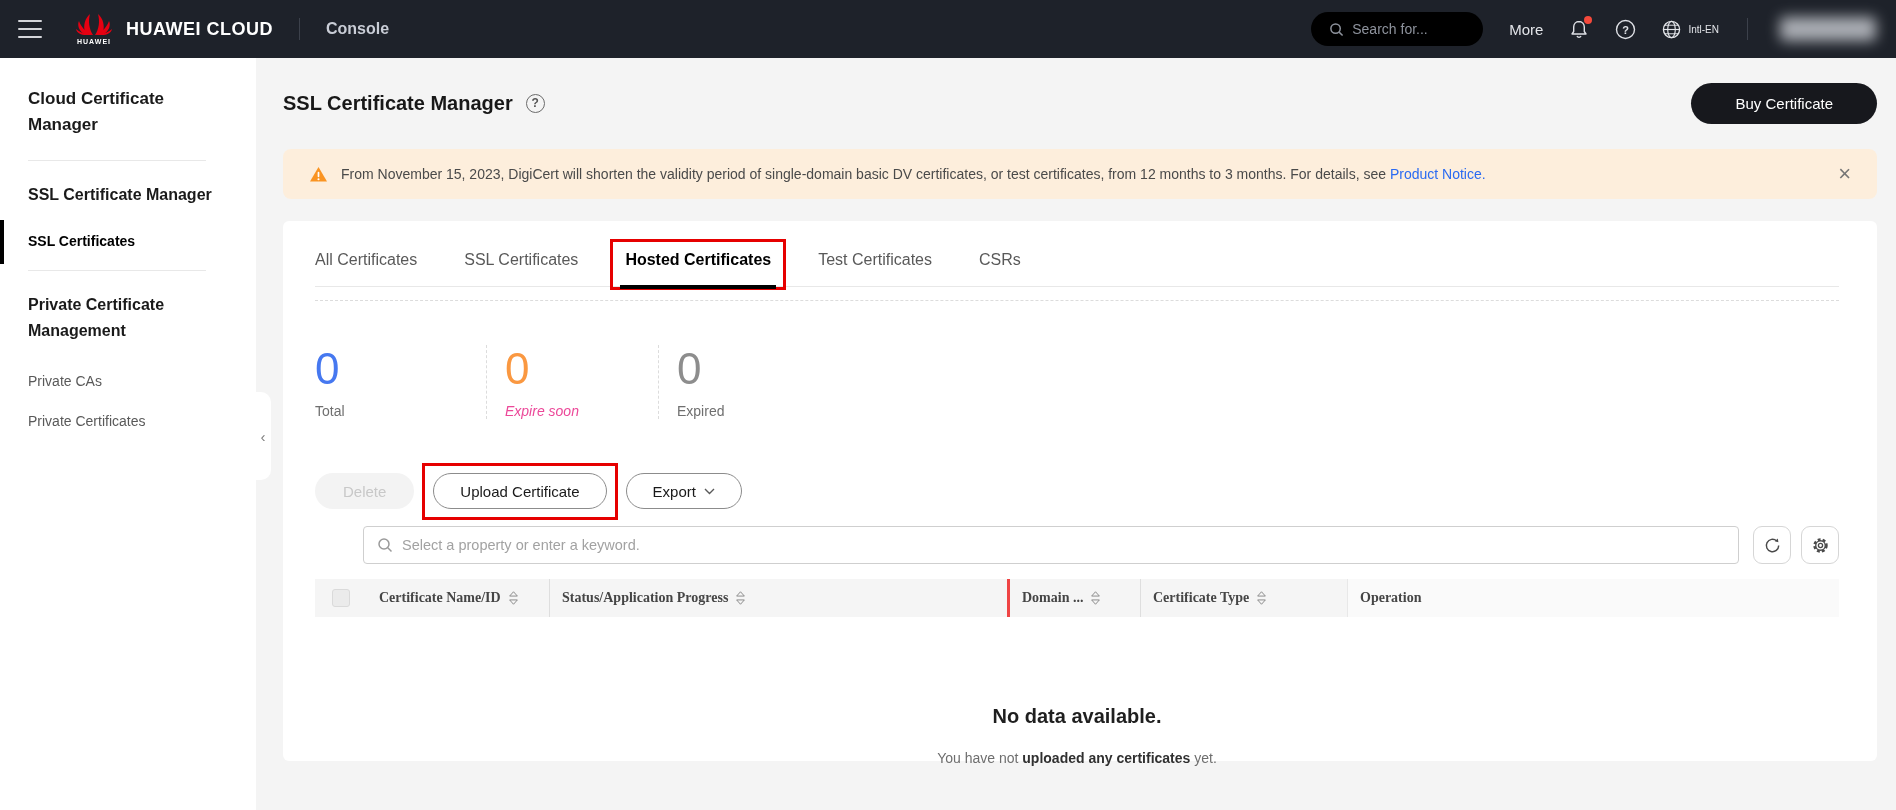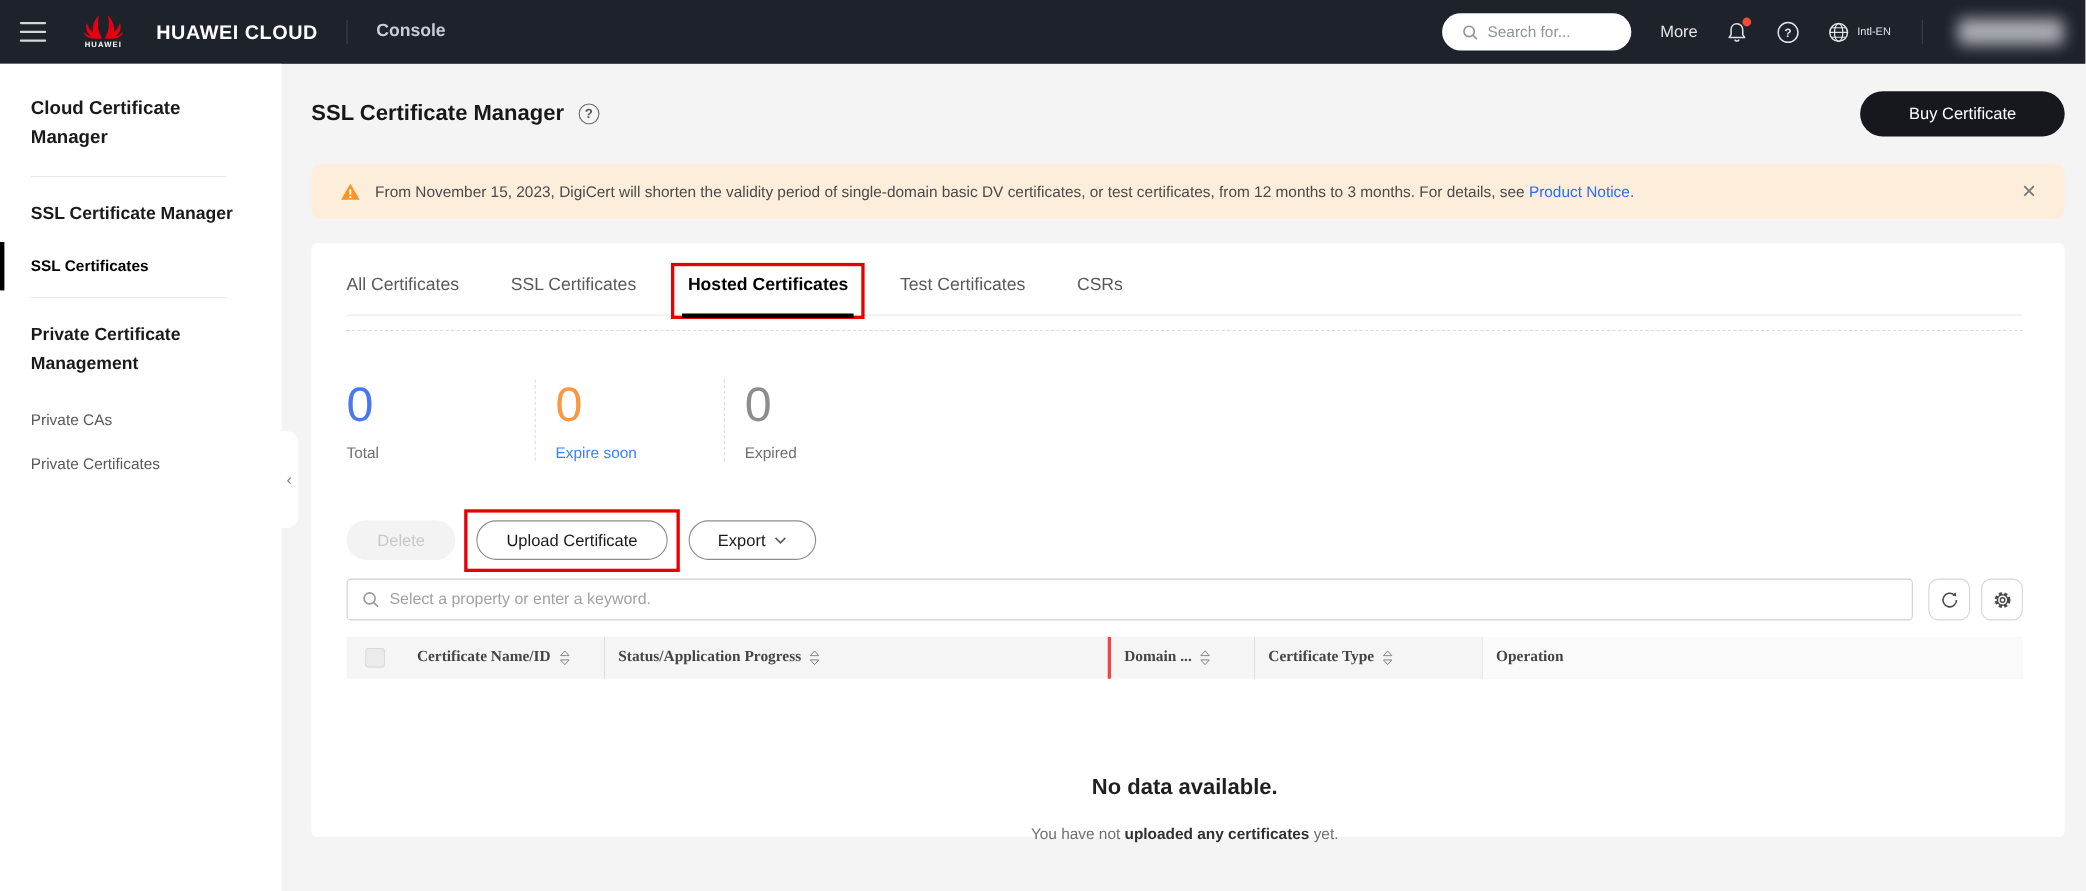--- a/index.html
+++ b/index.html
@@ -5,25 +5,25 @@
   * { margin:0; padding:0; box-sizing:border-box; }
   html,body { width:1896px; height:810px; overflow:hidden; background:#f4f4f4;
     font-family:"Liberation Sans", sans-serif; color:#1a1a1a; }
 
   
   .navbar { height:58px; background:#1e222a; display:flex; align-items:center; padding:0 20px 0 18px; }
   .hamburger { width:24px; height:18px; display:flex; flex-direction:column; justify-content:space-between; cursor:pointer; margin-right:34px; }
   .hamburger span { display:block; height:2px; background:#d4d6da; border-radius:1px; }
   .logo-wrap { display:flex; flex-direction:column; align-items:center; margin-right:14px; }
   .logo-text { color:#fff; font-size:7px; font-weight:700; letter-spacing:1px; margin-top:1px; }
-  .brand { color:#fff; font-size:18px; font-weight:700; letter-spacing:.5px;margin-left:16px; }
+  .brand { color:#fff; font-size:18px; font-weight:700; letter-spacing:.5px; }
   .nav-divider { width:1px; height:22px; background:#3c414b; margin:0 26px; }
   .console { color:#c9cdd6; font-size:16px; font-weight:600; }
   .nav-right { margin-left:auto; display:flex; align-items:center; gap:26px; }
-  .nav-search { display:flex; align-items:center; gap:8px; background:#ffffff; border-radius:17px; height:34px; padding:0 18px; width:172px; color:#8e939d; font-size:14px; cursor:text; }
+  .nav-search { display:flex; align-items:center; gap:8px; background:#000000; border-radius:17px; height:34px; padding:0 18px; width:172px; color:#8e939d; font-size:14px; cursor:text; }
   .nav-item { color:#e3e5e9; font-size:15px; cursor:pointer; }
   .nav-icon { position:relative; display:flex; align-items:center; cursor:pointer; color:#dfe1e6; }
   .nav-badge { position:absolute; top:-3px; right:-3px; width:8px; height:8px; border-radius:50%; background:#f5493b; }
   .lang { display:flex; align-items:center; gap:7px; color:#e3e5e9; font-size:10px; cursor:pointer; }
   .acct-blur { width:96px; height:24px; border-radius:4px; background:#c4c7cd; filter:blur(7px); opacity:.85; margin-left:4px; cursor:pointer; }
 
   
   .shell { display:flex; height:752px; }
   .sidebar { position:relative; width:256px; background:#fff; flex-shrink:0; padding:28px 0 0 28px; }
   .side-title { font-size:17px; font-weight:700; line-height:1.55; width:185px; cursor:default; }
@@ -61,32 +61,32 @@
   .dashed-divider { border:0; border-top:1px dashed #dcdcdc; margin-top:13px; }
 
   
   .stats { display:flex; margin-top:44px; }
   .stat { width:172px; padding-top:2px; }
   .stat + .stat { padding-left:18px; }
   .stat.sep { border-right:1px dashed #dcdcdc; }
   .stat-num { font-size:44px; font-weight:400; line-height:1; }
   .stat-num.blue { color:#4678f0; } .stat-num.orange { color:#fa9841; } .stat-num.gray { color:#8d8d8d; }
   .stat-label { margin-top:12px; font-size:14px; color:#6f6f6f; }
-  .stat-label.orange { color:#3b82f6; }
+  .stat-label.orange { color:#ec4899;font-style:italic; }
 
   
   .toolbar { display:flex; align-items:center; gap:13px; margin-top:54px; }
   .btn { height:36px; border-radius:18px; font-size:15px; font-family:inherit; display:inline-flex; align-items:center; gap:8px; padding:0 26px; background:#fff; border:1px solid #8c8c8c; color:#1a1a1a; cursor:pointer; }
   .btn.disabled { background:#f3f3f3; border:none; color:#c8c8c8; cursor:default; padding:0 28px; }
   .upload-wrap { position:relative; display:inline-flex; margin:0 6px; }
   .upload-wrap::before { content:''; position:absolute; left:-11px; right:-11px; top:-10px; bottom:-11px; border:3px solid #e60000; pointer-events:none; }
   .btn .chev { color:#5a5a5a; }
 
   
-  .search-row { display:flex; align-items:center; margin-top:17px; gap:14px; }
+  .search-row { display:flex; align-items:center; margin-top:17px; gap:14px;margin-left:48px; }
   .search-box { flex:1; height:38px; border:1px solid #cfcfcf; border-radius:4px; background:#fff; display:flex; align-items:center; gap:9px; padding:0 13px; }
   .search-box input { border:none; outline:none; flex:1; font-size:14.5px; font-family:inherit; color:#333; background:transparent; }
   .search-box input::placeholder { color:#a2a2a2; }
   .sq-btn { width:38px; height:38px; flex-shrink:0; border:1px solid #d6d6d6; border-radius:9px; background:#fff; display:flex; align-items:center; justify-content:center; color:#4a4a4a; cursor:pointer; }
   .search-row .sq-btn:last-child { margin-left:-4px; }
 
   
   .thead { display:flex; align-items:center; margin-top:15px; height:38px; background:#f5f5f5; font-size:14px; font-weight:700; color:#454545; }
   .th { display:flex; align-items:center; gap:8px; padding:0 12px; height:100%;font-family:Liberation Serif, serif; }
   .th.w-check { width:52px; justify-content:center; padding:0; }

